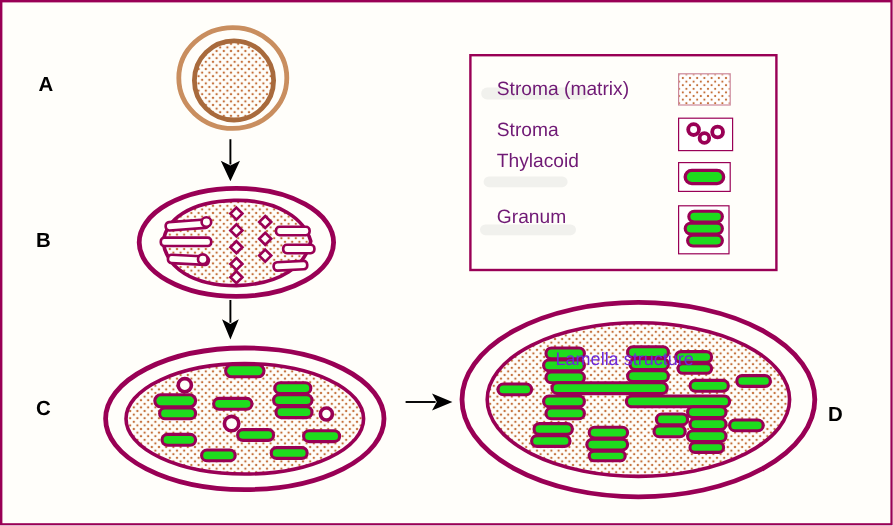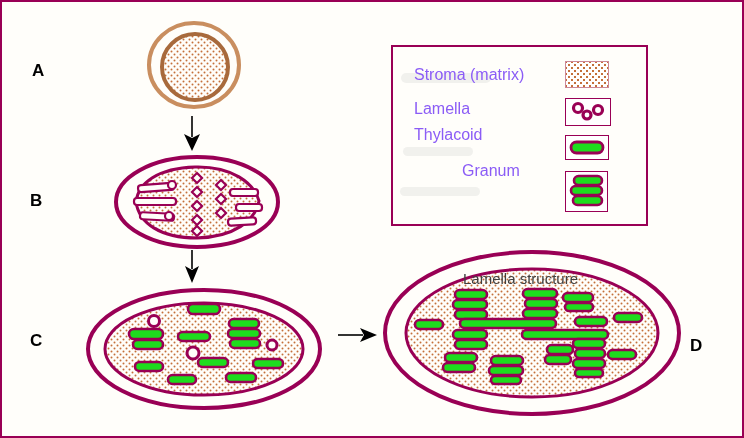--- a/index.html
+++ b/index.html
@@ -14,26 +14,26 @@
   }
   svg{position:absolute;left:0;top:0;}
   .membrane{fill:none;stroke:#990055;stroke-width:4;}
   .membrane-thin{stroke:#990055;stroke-width:3;}
   .thyl{fill:#1EDC1E;stroke:#990055;stroke-width:2.6;}
   .vesicle{fill:#FFFEFA;stroke:#990055;stroke-width:3;}
   .slit{fill:#FFFEFA;stroke:#990055;stroke-width:2.2;}
   .arrow-line{stroke:#000000;stroke-width:1.6;}
   .arrow-head{fill:#000000;}
   .stage-label{position:absolute;font-weight:bold;font-size:17px;color:#000;}
-  .annotation{position:absolute;font-size:15px;color:#404040;white-space:nowrap;}
+  .annotation{position:absolute;font-size:15px;color:#6d28d9;white-space:nowrap;margin-top:21px;}
   .legend-box{
     position:absolute;left:389px;top:43px;width:257px;height:181px;
     box-sizing:border-box;border:2px solid #990055;background:transparent;
   }
-  .legend-label{position:absolute;left:21px;font-size:16px;color:#8b5cf6;white-space:nowrap;}
+  .legend-label{position:absolute;left:21px;font-size:16px;color:#701a75;white-space:nowrap;}
   .legend-swatch{position:absolute;left:172px;box-sizing:border-box;background:#fff;}
   .swatch-border{border:1px solid #990055;}
   .stroma-fill{
     border:1px solid #CC8899;
     background-color:#fff;
     background-image:
       radial-gradient(#C4703A 1px, transparent 1.2px),
       radial-gradient(#C4703A 1px, transparent 1.2px);
     background-size:6px 6px;
     background-position:0 0,3px 3px;
@@ -175,23 +175,23 @@
 
   <div class="annotation" style="left:461px;top:268px;">Lamella structure</div>
 
   <div class="legend-box">
 
     <div class="smudge" style="left:8px;top:26px;width:90px;height:10px;"></div>
     <div class="smudge" style="left:10px;top:100px;width:70px;height:9px;"></div>
     <div class="smudge" style="left:7px;top:140px;width:80px;height:9px;"></div>
 
     <div class="legend-label" style="top:19px;">Stroma (matrix)</div>
-    <div class="legend-label" style="top:53px;">Lamella</div>
+    <div class="legend-label" style="top:53px;">Stroma</div>
     <div class="legend-label" style="top:79px;">Thylacoid</div>
-    <div class="legend-label" style="top:115px;margin-left:48px;">Granum</div>
+    <div class="legend-label" style="top:126px;">Granum</div>
 
     <div class="legend-swatch stroma-fill" style="top:14px;width:44px;height:27px;"></div>
 
     <div class="legend-swatch swatch-border" style="top:51px;width:46px;height:28px;">
       <svg width="44" height="26">
         <circle cx="12" cy="9" r="4.5" fill="none" stroke="#990055" stroke-width="3.2"></circle>
         <circle cx="21" cy="16" r="4" fill="none" stroke="#990055" stroke-width="3.2"></circle>
         <circle cx="32" cy="11" r="4.5" fill="none" stroke="#990055" stroke-width="3.2"></circle>
       </svg>
     </div>

